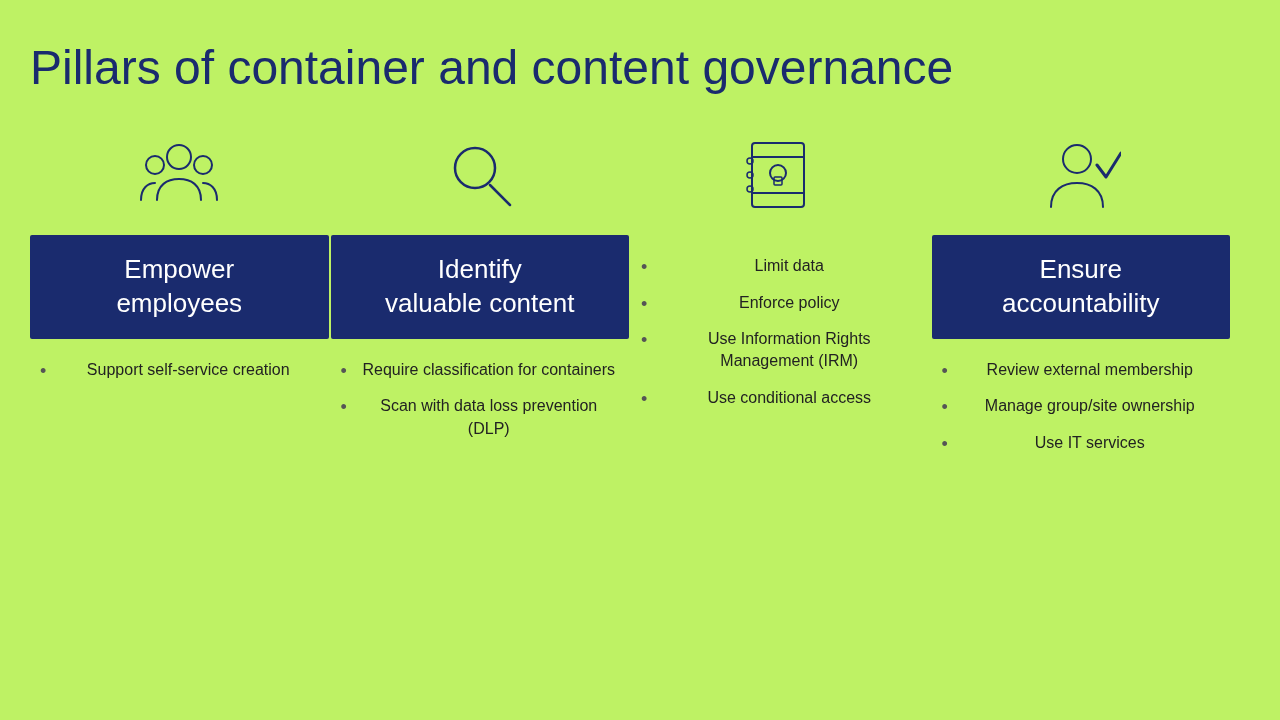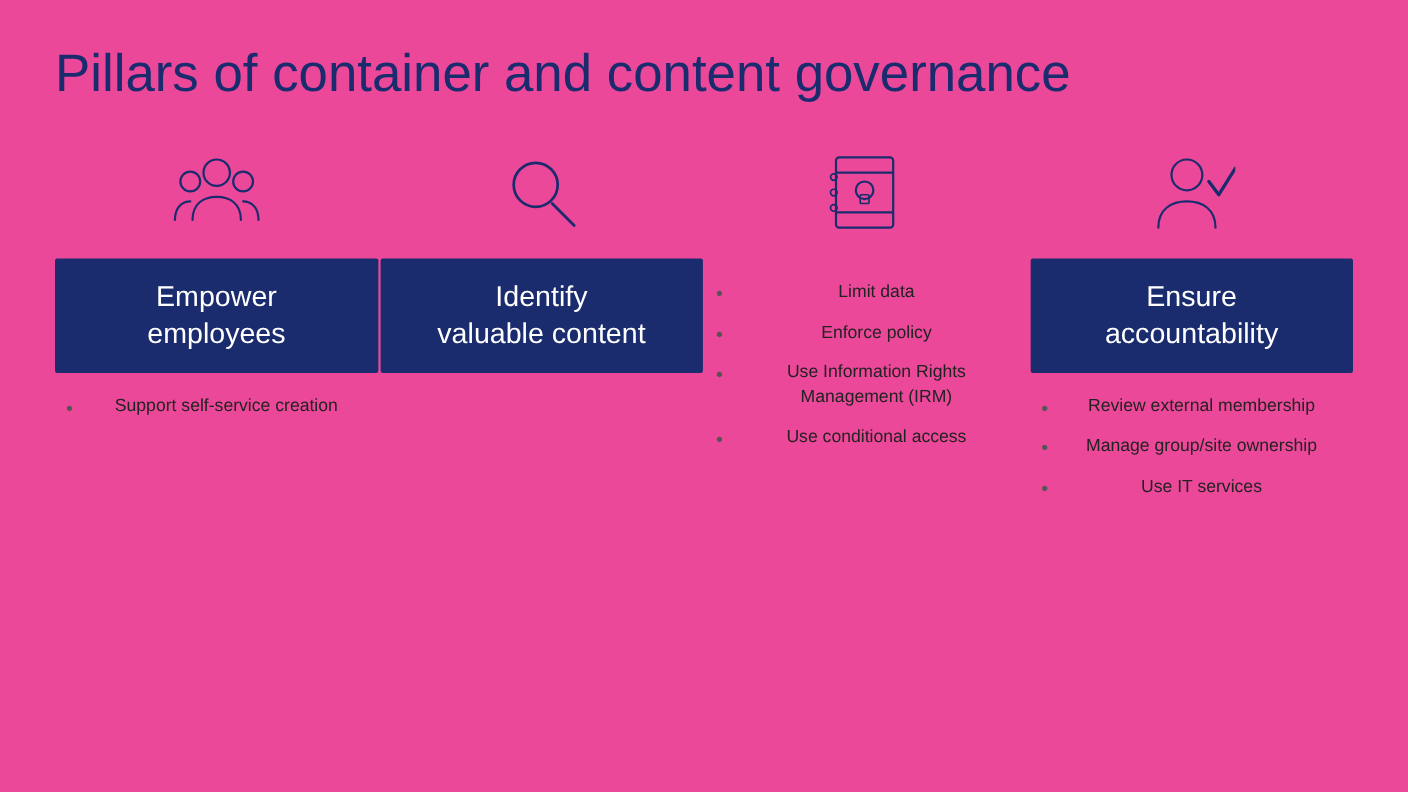--- a/index.html
+++ b/index.html
@@ -9,24 +9,24 @@
       font-family: 'Segoe UI', Arial, sans-serif;
       width: 1280px;
       height: 720px;
       overflow: hidden;
       display: flex;
       align-items: center;
       justify-content: center;
     }
 
     .slide {
-      background: #ec4899;
+      background: #bef264;
       width: 1280px;
       height: 720px;
-      padding: 40px 50px 30px 50px;
+      padding: 40px 50px 30px 30px;
     }
 
     .title {
       font-size: 48px;
       font-weight: 300;
       color: #1a2b6e;
       margin-bottom: 30px;
       line-height: 1.15;
     }
 
@@ -130,20 +130,24 @@
     <div class="pillar">
       <div class="icon-area">
         <svg viewBox="0 0 80 80">
           <circle cx="35" cy="33" r="20" stroke="#1a2b6e" stroke-width="2.5" fill="none"></circle>
           <line x1="50" y1="50" x2="70" y2="70" stroke="#1a2b6e" stroke-width="2.5" stroke-linecap="round"></line>
         </svg>
       </div>
       <div class="pillar-header">
         <span>Identify<br>valuable  content</span>
       </div>
+      <ul class="pillar-bullets">
+        <li>Require classification for containers</li>
+        <li>Scan with data loss prevention (DLP)</li>
+      </ul>
     </div>
 
     <div class="pillar">
       <div class="icon-area">
         <svg viewBox="0 0 80 80">
 
           <rect x="12" y="8" width="52" height="64" rx="3" stroke="#1a2b6e" stroke-width="2" fill="none"></rect>
           <line x1="12" y1="22" x2="64" y2="22" stroke="#1a2b6e" stroke-width="2"></line>
           <line x1="12" y1="58" x2="64" y2="58" stroke="#1a2b6e" stroke-width="2"></line>
 

